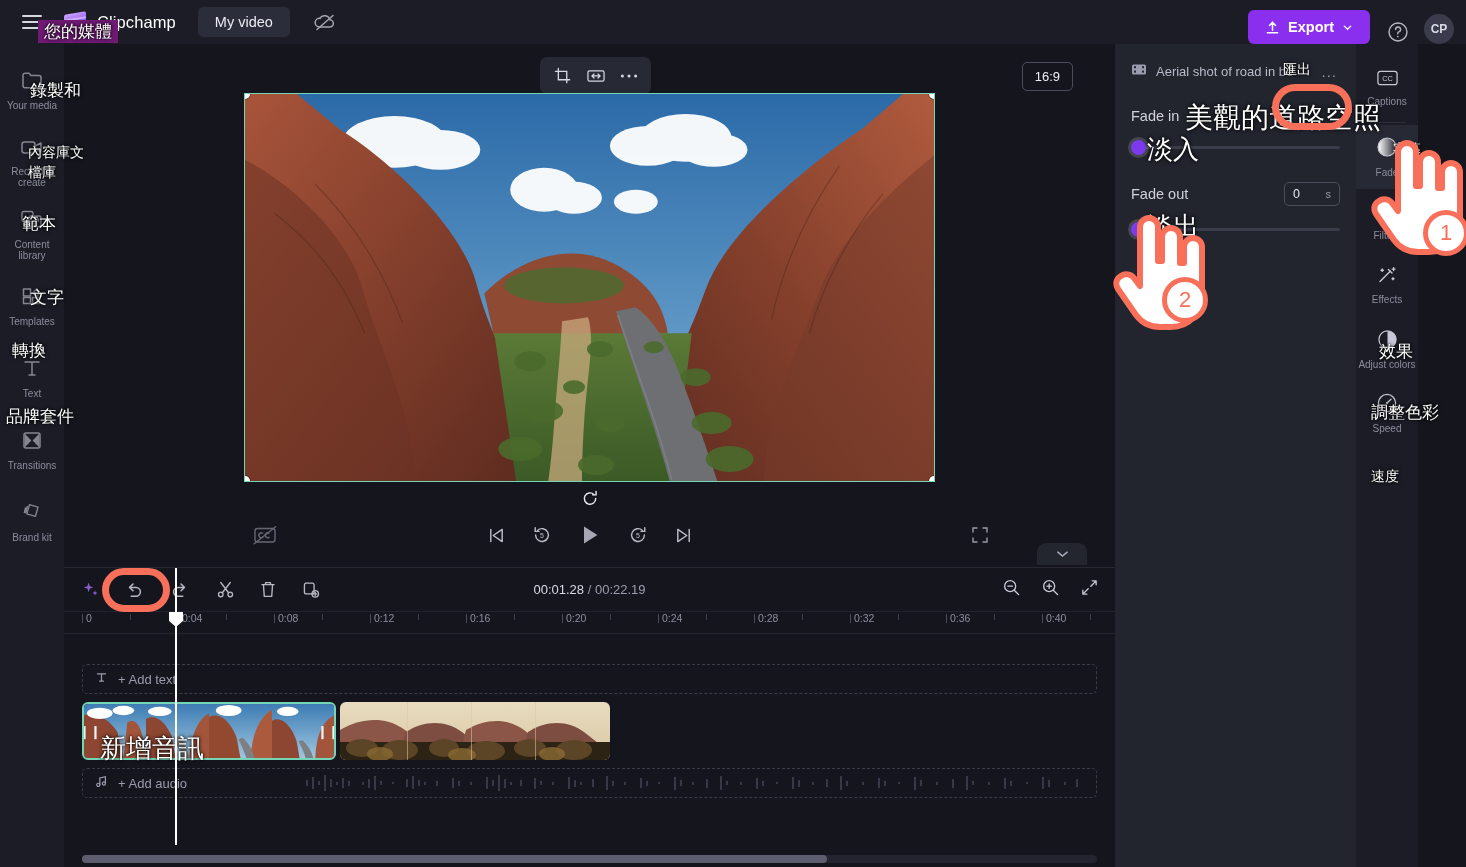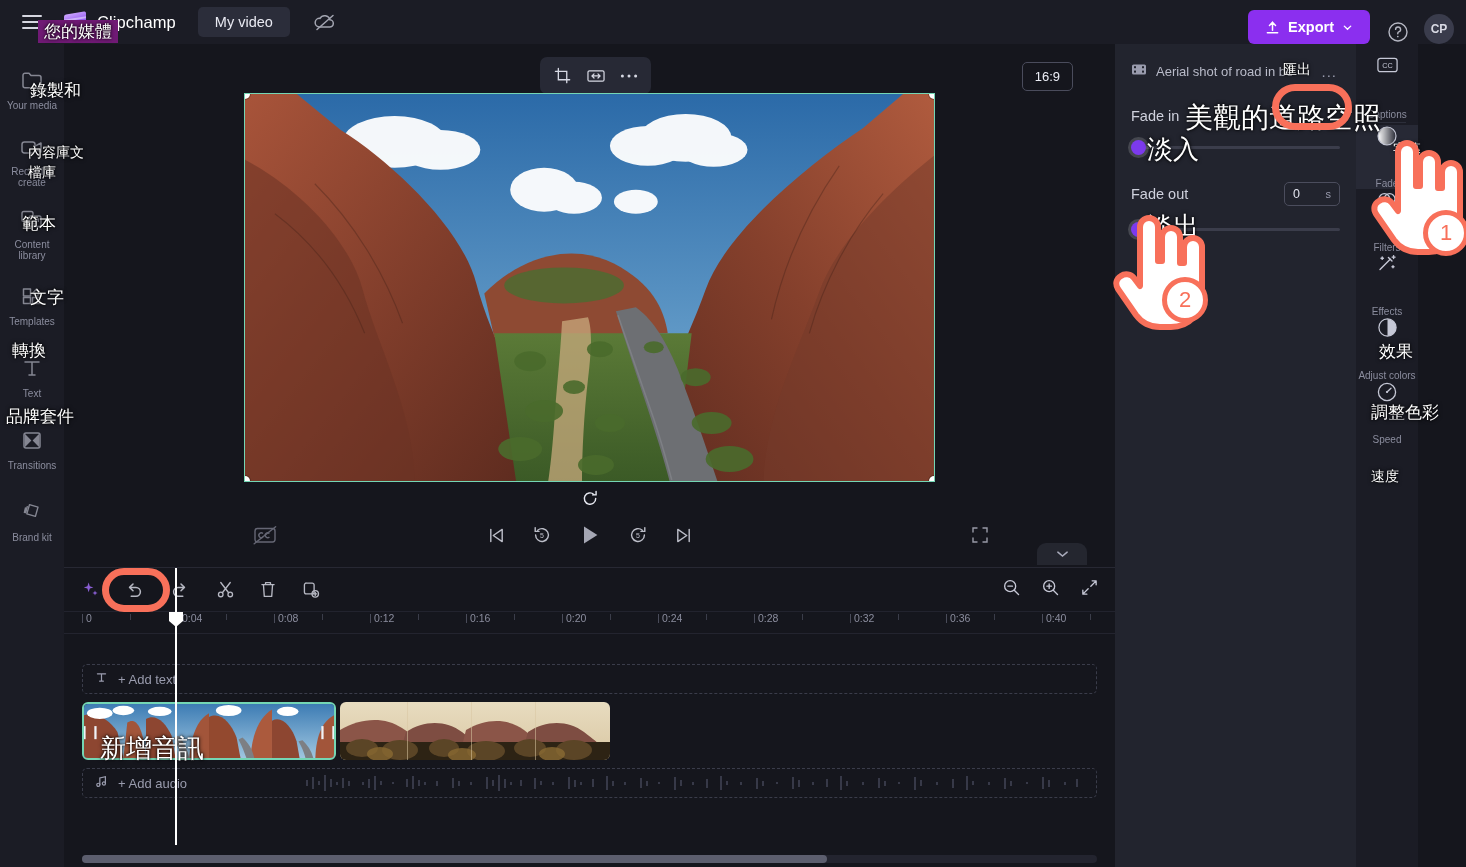--- a/index.html
+++ b/index.html
@@ -172,21 +172,21 @@
     cursor: pointer;
   }
 
   
   .toolrail {
     position: absolute; left: 1356px; top: 44px; width: 62px; height: 823px;
     background: #1b1c25; padding-top: 12px;
   }
   .toolrail-item {
     height: 64px; display: flex; flex-direction: column;
-    align-items: center; justify-content: space-between; gap: 5px; cursor: pointer;
+    align-items: center; justify-content: center; gap: 5px; cursor: pointer;
   }
   .toolrail-item.active { background: #272935; }
   .toolrail-label { font-size: 10px; color: #8b8d9e; text-align: center; line-height: 11px; }
   .toolrail-divider { width: 38px; height: 1px; background: #2c2e3a; margin: 2px auto; }
 
   
   .timeline {
     position: absolute; left: 64px; top: 567px; width: 1051px; height: 300px;
     background: #15161d; border-top: 1px solid #272833;
   }
@@ -685,20 +685,24 @@
           <path d="M2.6 4.8h12.8M6.4 4.8V2.8h5.2v2M4.2 4.8l.9 12.4h7.8l.9-12.4"></path>
         </svg>
       </span>
       <span class="tl-tool" style="margin-left:24px">
         <svg width="19" height="19" viewBox="0 0 20 20" fill="none" stroke="#d3d5e0" stroke-width="1.4" stroke-linecap="round" stroke-linejoin="round">
           <path d="M5.6 3.2h6.2a2 2 0 0 1 2 2v7.4a2 2 0 0 1-2 2H5.6a2 2 0 0 1-2-2V5.2a2 2 0 0 1 2-2z"></path>
           <circle cx="15" cy="14.6" r="3.4"></circle>
             <path d="M15 13v3.2M13.4 14.6h3.2"></path>
         </svg>
       </span>
+      <div class="tl-time">
+        <span>00:01.28</span>
+        <span class="total">/ 00:22.19</span>
+      </div>
       <div class="tl-right">
         <span>
           <svg width="19" height="19" viewBox="0 0 20 20" fill="none" stroke="#c6c8d6" stroke-width="1.4" stroke-linecap="round">
             <circle cx="8.6" cy="8.6" r="5.8"></circle>
               <path d="M12.9 12.9 17.4 17.4M6.2 8.6h4.8"></path>
           </svg>
         </span>
         <span>
           <svg width="19" height="19" viewBox="0 0 20 20" fill="none" stroke="#c6c8d6" stroke-width="1.4" stroke-linecap="round">
             <circle cx="8.6" cy="8.6" r="5.8"></circle>

